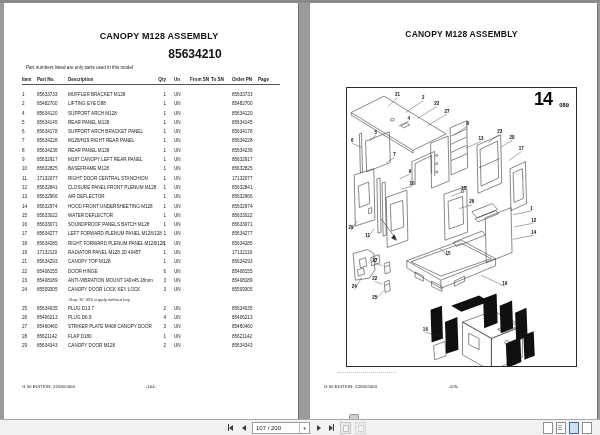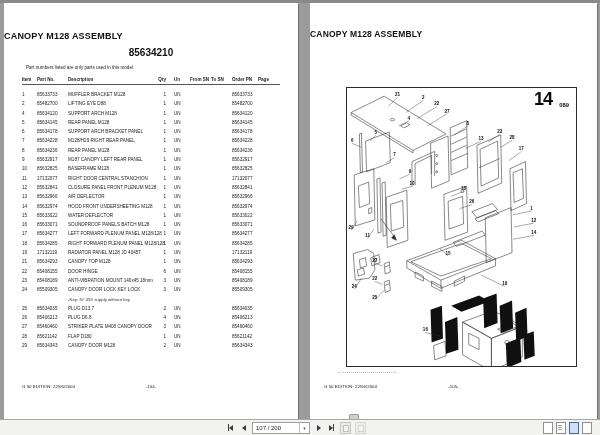--- a/index.html
+++ b/index.html
@@ -8,23 +8,23 @@
     background:#9b9b9b;font-family:"Liberation Sans",sans-serif;
     -webkit-font-smoothing:antialiased;
   }
   .topline{position:absolute;left:0;top:0;width:600px;height:3px;background:#8a8a8a;}
   .page{
     position:absolute;top:3px;height:416px;background:#ffffff;
     box-shadow:1px 1px 0 rgba(0,0,0,0.28);
   }
   .page.left{left:4px;width:294px;}
   .page.right{left:310px;width:287px;}
-  .pg-title{position:absolute;width:100%;font-weight:bold;color:#111;}
+  .pg-title{position:absolute;width:100%;text-align:center;font-weight:bold;color:#111;margin-left:8px;}
   .page.left .pg-title{top:28px;font-size:9px;letter-spacing:0.2px;}
-  .page.left .pg-subtitle{position:absolute;top:44px;width:100%;text-align:center;font-weight:bold;font-size:10px;color:#111;}
+  .page.left .pg-subtitle{position:absolute;top:44px;width:100%;text-align:center;font-weight:bold;font-size:12px;color:#111;margin-left:44px;}
   .page.right .pg-title{top:26px;font-size:8.5px;letter-spacing:0.2px;}
   .pg-note{position:absolute;left:22px;top:62px;font-size:4.6px;color:#222;white-space:nowrap;}
 
   
   .tbl-head{position:absolute;left:0;top:72px;width:100%;height:9px;font-weight:bold;}
   .tbl-rule{position:absolute;left:18px;top:81px;width:258px;height:0;border-top:0.8px solid #555;}
   .tbl-rows{position:absolute;left:0;top:87px;width:100%;}
   .row{position:relative;height:9.3px;}
   .row span, .tbl-head span{
     position:absolute;top:0;font-size:4.6px;color:#232323;white-space:nowrap;line-height:9.3px;

